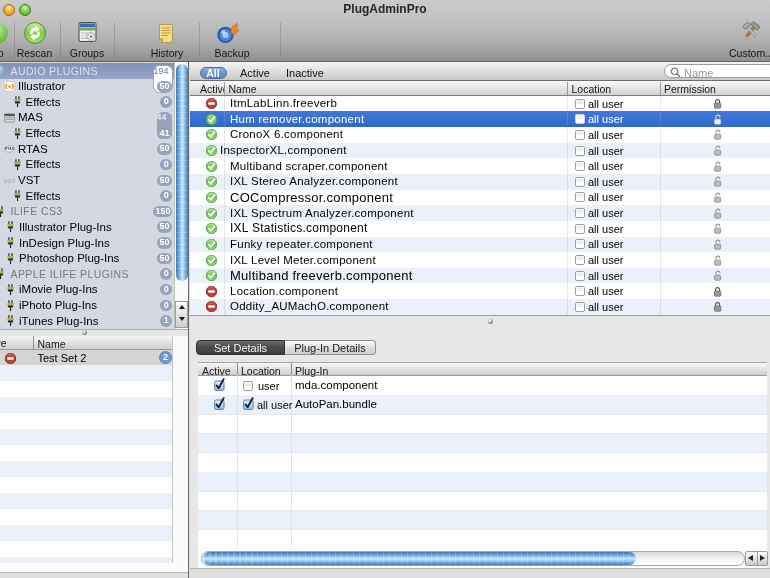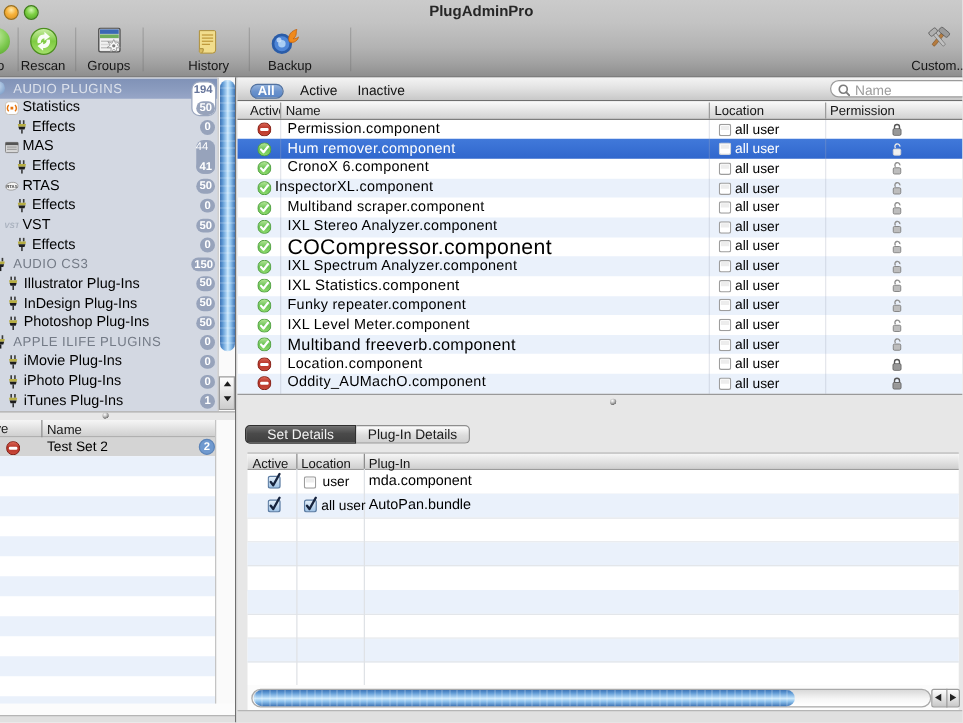--- a/index.html
+++ b/index.html
@@ -72,28 +72,28 @@
     <g transform="rotate(-40 13 10)">
       <rect x="11.7" y="3" width="2.6" height="14" rx="1" fill="#c0c0c0" stroke="#6a6a6a" stroke-width="0.5"></rect>
       <rect x="9.5" y="1" width="7" height="4" rx="1.2" fill="#b0b0b0" stroke="#565656" stroke-width="0.6"></rect>
     </g>
   </svg>
 <div class="ab" style="left:729px;top:46.5px;font-size:10.5px;color:#161616;white-space:nowrap">Custom...</div>
 <div class="ab" style="left:0;top:62px;width:188px;height:267px;background:#d3d8e2"></div>
 <div class="ab" style="left:0;top:62.7px;width:174px;height:16.64px;background:linear-gradient(180deg,#8092b7 0%,#8b9cbf 55%,#97a6c7 100%)"></div>
 <div class="ab" style="left:-7px;top:65.02px;width:11px;height:11px;border-radius:50%;background:radial-gradient(circle at 40% 35%,#cfe0f2,#6d92c2)"></div>
 <div class="tx" style="left:10.5px;top:65.52px;font-size:10.5px;letter-spacing:0.4px;color:#dde2ec">AUDIO PLUGINS</div>
-<div class="ab" style="left:152.5px;top:64.52px;width:20px;height:28px;border-radius:6.5px;background:#fff;border:1px solid #9aa6be;box-sizing:border-box;font-size:9px;font-weight:bold;color:#66759b;text-align:center;line-height:10.5px">194</div>
+<div class="ab" style="left:152.5px;top:64.52px;width:20px;height:28px;border-radius:6.5px;background:#fff;border:1px solid #9aa6be;box-sizing:border-box;font-size:9px;font-weight:normal;color:#66759b;text-align:left;line-height:10.5px">194</div>
 <svg class="ab" style="left:3.5px;top:80.66px" width="11" height="11" viewBox="0 0 11 11">
     <rect x="0.4" y="0.4" width="10.2" height="10.2" rx="2.4" fill="#fff" stroke="#c9c2b8" stroke-width="0.8"></rect>
     <path d="M3 3 A3.4 3.4 0 0 0 3 8" fill="none" stroke="#e8740c" stroke-width="1.2"></path>
     <path d="M8 3 A3.4 3.4 0 0 1 8 8" fill="none" stroke="#e8740c" stroke-width="1.2"></path>
     <rect x="4.4" y="4.4" width="2.2" height="2.2" fill="#e8740c"></rect>
   </svg>
-<div class="tx" style="left:18px;top:81.16px;font-size:11.5px">Statistics</div>
+<div class="tx" style="left:18px;top:81.16px;font-size:11.5px">Illustrator</div>
 <div class="ab" style="left:156.6px;top:80.66px;width:15.9px;height:11.5px;border-radius:6px;background:#97a3bb;font-size:9px;font-weight:bold;color:#fff;text-align:center;line-height:11.5px">50</div>
 <svg class="ab" style="left:12.5px;top:96.3px" width="9" height="11" viewBox="0 0 9 11">
     <rect x="2.3" y="0.2" width="1.3" height="3" fill="#3a3a3a"></rect>
     <rect x="5.3" y="0.2" width="1.3" height="3" fill="#3a3a3a"></rect>
     <path d="M1.2 3.1 H7.8 L7.3 5.4 H1.7 Z" fill="#b6ad42"></path>
     <path d="M1.7 5.4 H7.3 L6.6 7.6 H2.4 Z" fill="#1d1d1d"></path>
     <rect x="4" y="7.6" width="1.1" height="3.4" fill="#1d1d1d"></rect>
   </svg>
 <div class="tx" style="left:25.5px;top:96.8px;font-size:11.5px">Effects</div>
 <div class="ab" style="left:159.8px;top:96.3px;width:12.7px;height:11.5px;border-radius:6px;background:#97a3bb;font-size:9px;font-weight:bold;color:#fff;text-align:center;line-height:11.5px">0</div>
@@ -143,21 +143,21 @@
   </svg>
 <div class="tx" style="left:25.5px;top:190.64px;font-size:11.5px">Effects</div>
 <div class="ab" style="left:159.8px;top:190.14px;width:12.7px;height:11.5px;border-radius:6px;background:#97a3bb;font-size:9px;font-weight:bold;color:#fff;text-align:center;line-height:11.5px">0</div>
 <svg class="ab" style="left:-4.5px;top:205.78px" width="9" height="11" viewBox="0 0 9 11">
     <rect x="2.3" y="0.2" width="1.3" height="3" fill="#3a3a3a"></rect>
     <rect x="5.3" y="0.2" width="1.3" height="3" fill="#3a3a3a"></rect>
     <path d="M1.2 3.1 H7.8 L7.3 5.4 H1.7 Z" fill="#b6ad42"></path>
     <path d="M1.7 5.4 H7.3 L6.6 7.6 H2.4 Z" fill="#1d1d1d"></path>
     <rect x="4" y="7.6" width="1.1" height="3.4" fill="#1d1d1d"></rect>
   </svg>
-<div class="tx" style="left:10.5px;top:206.28px;font-size:10.5px;letter-spacing:0.4px;color:#737a86">AUDIO CS3</div>
+<div class="tx" style="left:10.5px;top:206.28px;font-size:10.5px;letter-spacing:0.4px;color:#737a86">ILIFE CS3</div>
 <div class="ab" style="left:153.4px;top:205.78px;width:19.1px;height:11.5px;border-radius:6px;background:#97a3bb;font-size:9px;font-weight:bold;color:#fff;text-align:center;line-height:11.5px">150</div>
 <svg class="ab" style="left:5.5px;top:221.42px" width="9" height="11" viewBox="0 0 9 11">
     <rect x="2.3" y="0.2" width="1.3" height="3" fill="#3a3a3a"></rect>
     <rect x="5.3" y="0.2" width="1.3" height="3" fill="#3a3a3a"></rect>
     <path d="M1.2 3.1 H7.8 L7.3 5.4 H1.7 Z" fill="#b6ad42"></path>
     <path d="M1.7 5.4 H7.3 L6.6 7.6 H2.4 Z" fill="#1d1d1d"></path>
     <rect x="4" y="7.6" width="1.1" height="3.4" fill="#1d1d1d"></rect>
   </svg>
 <div class="tx" style="left:19px;top:221.92px;font-size:11.5px">Illustrator Plug-Ins</div>
 <div class="ab" style="left:156.6px;top:221.42px;width:15.9px;height:11.5px;border-radius:6px;background:#97a3bb;font-size:9px;font-weight:bold;color:#fff;text-align:center;line-height:11.5px">50</div>
@@ -291,21 +291,21 @@
     <defs>
       <linearGradient id="r205.598.12" x1="0" y1="0" x2="0" y2="1">
         <stop offset="0" stop-color="#e06a5a"></stop>
         <stop offset="0.45" stop-color="#b43226"></stop>
         <stop offset="1" stop-color="#cc4c3c"></stop>
       </linearGradient>
     </defs>
     <circle cx="5.5" cy="5.5" r="5.3" fill="url(#r205.598.12)" stroke="#7e1f15" stroke-width="0.8"></circle>
     <rect x="2.1" y="4.3" width="6.8" height="2.4" rx="1" fill="#fff"></rect>
   </svg>
-<div class="tx" style="left:230px;top:98.12px;font-size:11.5px;letter-spacing:0.25px;color:#000">Permission.component</div>
+<div class="tx" style="left:230px;top:98.12px;font-size:11.5px;letter-spacing:0.25px;color:#000">ItmLabLinn.freeverb</div>
 <svg class="ab" style="left:575px;top:98.62px" width="10" height="10" viewBox="0 0 10 10">
     <rect x="0.5" y="0.5" width="9" height="9" rx="1.4" fill="#ffffff" stroke="#9d9d9d" stroke-width="1"></rect>
     <rect x="1.6" y="1.6" width="6.8" height="3.4" fill="#ededed"></rect>
   </svg>
 <div class="tx" style="left:588px;top:98.62px;color:#000">all user</div>
 <svg class="ab" style="left:712.5px;top:98.12px" width="9" height="11" viewBox="0 0 9 11">
     <path d="M2.6 5.2 V3.6 A2 2 0 0 1 6.6 3.6 V5.2" fill="none" stroke="#555" stroke-width="1.1"></path>
     <rect x="1.4" y="5" width="6.4" height="5.2" rx="1" fill="#a8a8a8" stroke="#555" stroke-width="0.7"></rect>
     <rect x="2.2" y="5.8" width="4.8" height="3.6" rx="0.6" fill="#8b8b8b" opacity="0.55"></rect>
   </svg>
@@ -418,21 +418,21 @@
     <defs>
       <linearGradient id="g205.5191.95999999999998" x1="0" y1="0" x2="0" y2="1">
         <stop offset="0" stop-color="#b7e89a"></stop>
         <stop offset="0.5" stop-color="#6cc356"></stop>
         <stop offset="1" stop-color="#8fdc6d"></stop>
       </linearGradient>
     </defs>
     <circle cx="5.5" cy="5.5" r="5.3" fill="url(#g205.5191.95999999999998)" stroke="#4e9b40" stroke-width="0.8"></circle>
     <path d="M2.8 5.6 L4.8 7.8 L8.4 3.2" fill="none" stroke="#fff" stroke-width="1.7" stroke-linecap="round" stroke-linejoin="round"></path>
   </svg>
-<div class="tx" style="left:230px;top:191.96px;font-size:17px;letter-spacing:0.25px;color:#000">COCompressor.component</div>
+<div class="tx" style="left:230px;top:191.96px;font-size:13px;letter-spacing:0.25px;color:#000">COCompressor.component</div>
 <svg class="ab" style="left:575px;top:192.46px" width="10" height="10" viewBox="0 0 10 10">
     <rect x="0.5" y="0.5" width="9" height="9" rx="1.4" fill="#ffffff" stroke="#9d9d9d" stroke-width="1"></rect>
     <rect x="1.6" y="1.6" width="6.8" height="3.4" fill="#ededed"></rect>
   </svg>
 <div class="tx" style="left:588px;top:192.46px;color:#000">all user</div>
 <svg class="ab" style="left:712.5px;top:191.96px" width="9" height="11" viewBox="0 0 9 11">
     <path d="M3.4 4.4 A 2 2 0 1 1 6.9 3.3" fill="none" stroke="#8f8f8f" stroke-width="1.1"></path>
     <rect x="1.6" y="5.2" width="6" height="5" rx="1" fill="#bdbdbd" stroke="#7c7c7c" stroke-width="0.7"></rect>
   </svg>
 <svg class="ab" style="left:205.5px;top:207.6px" width="11" height="11" viewBox="0 0 11 11">

